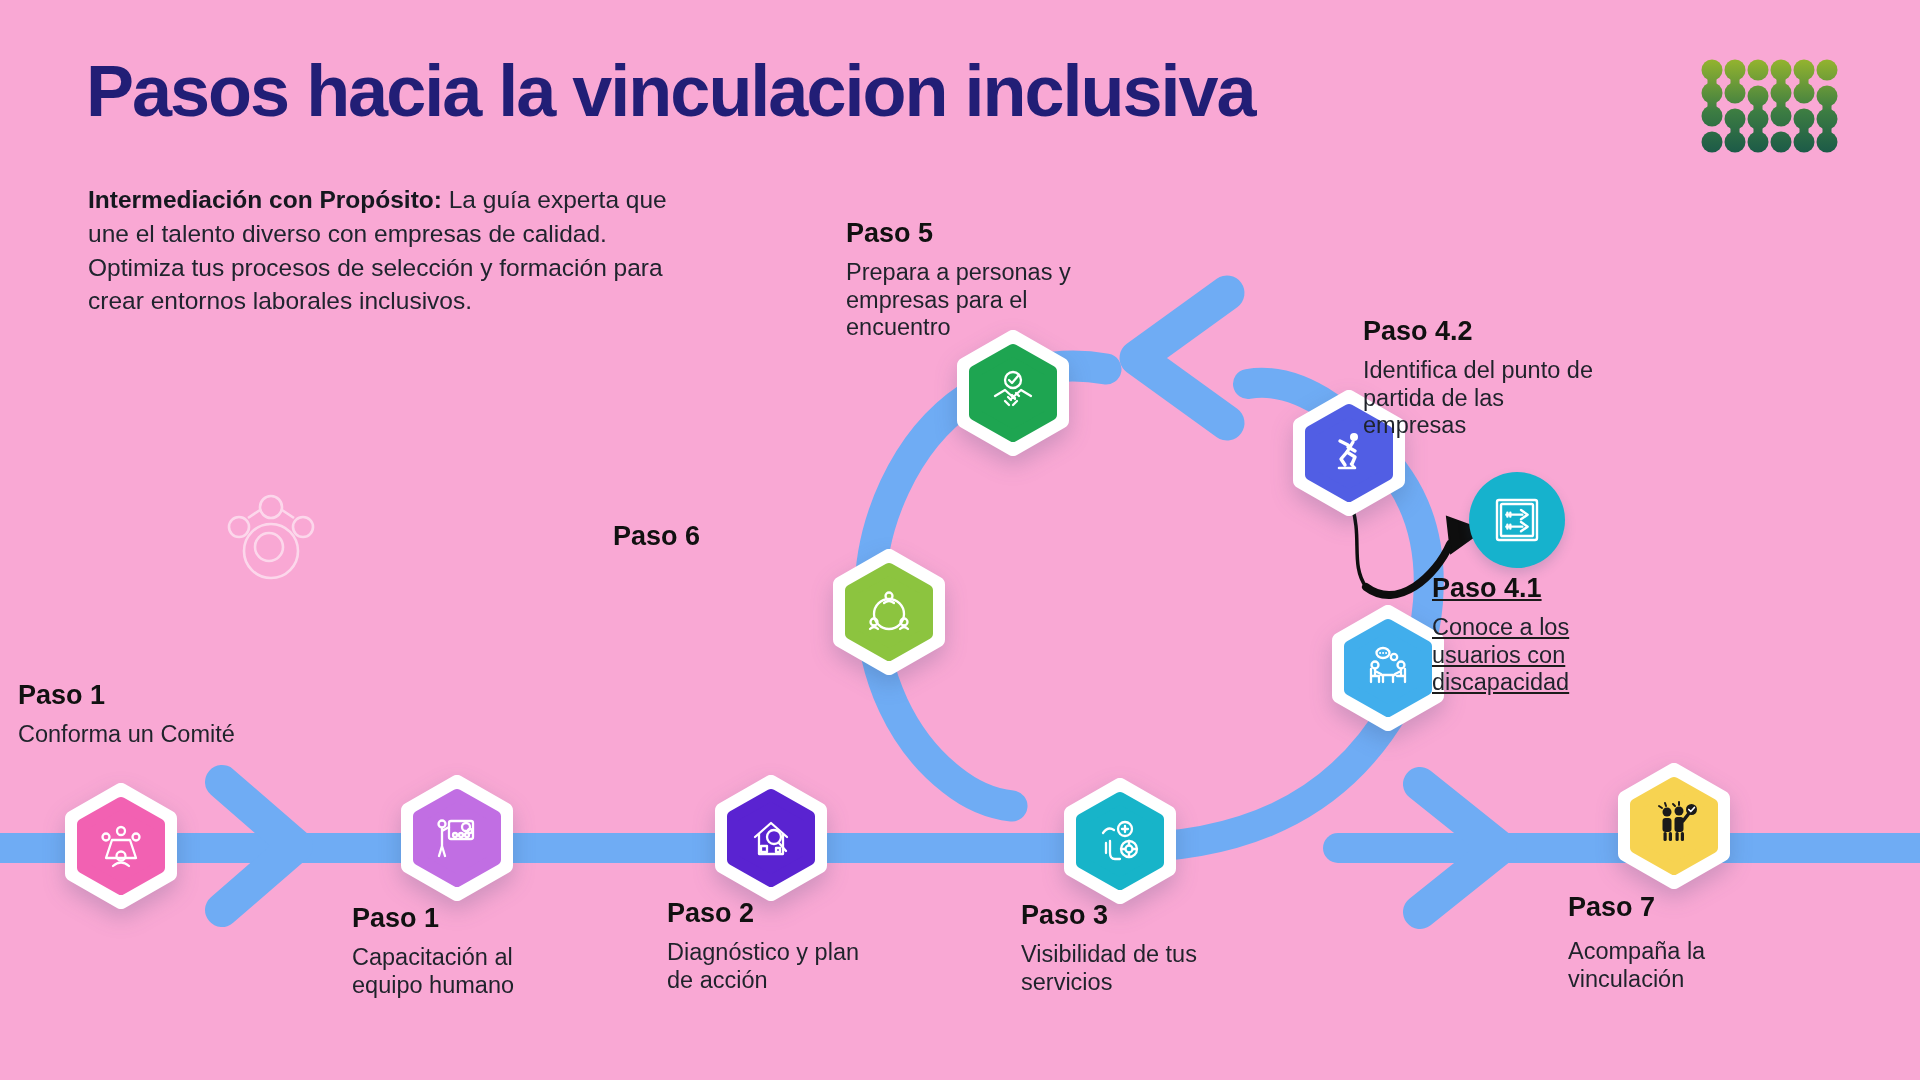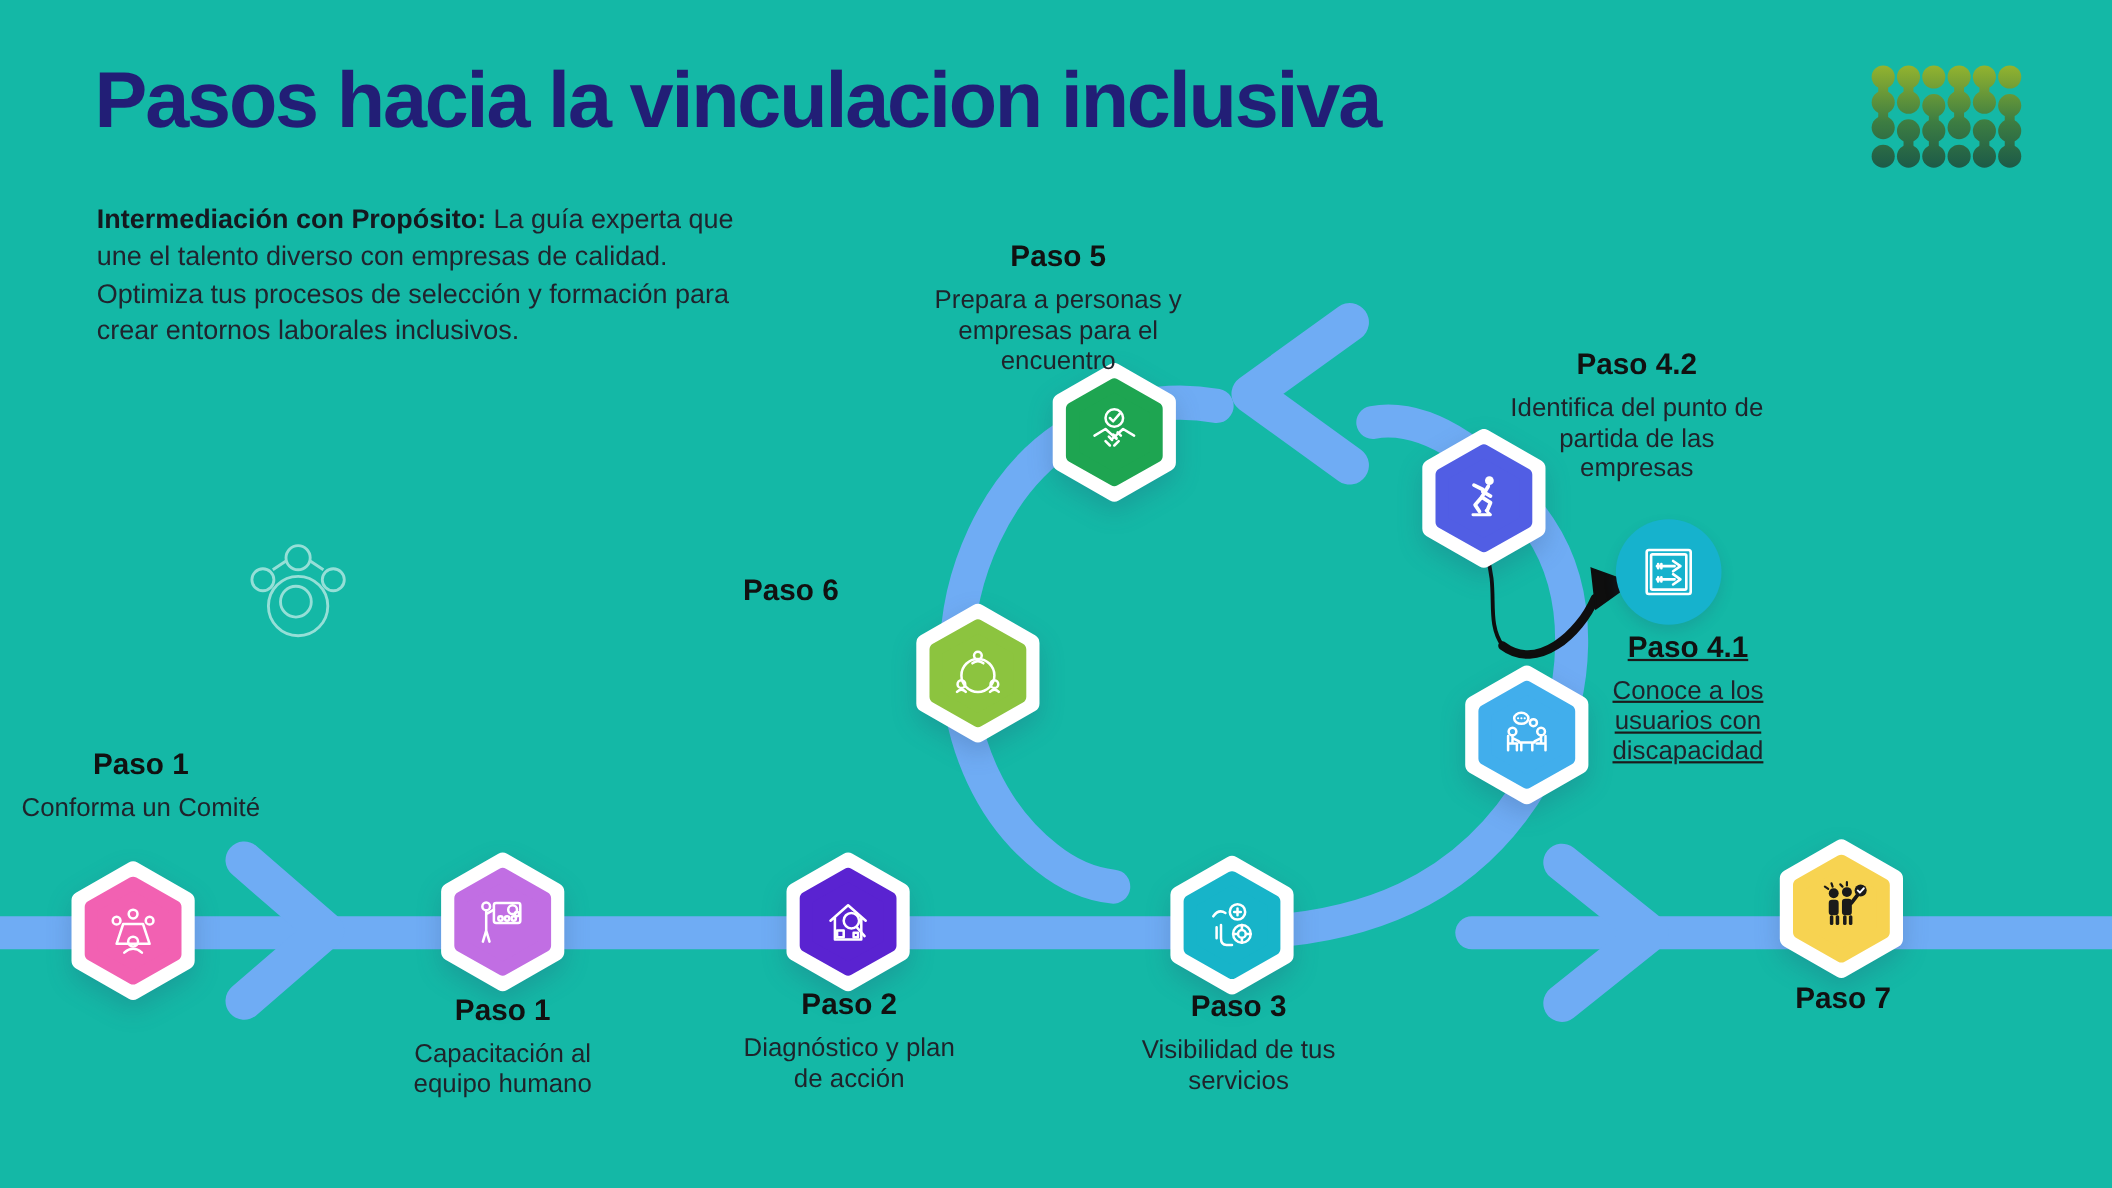--- a/index.html
+++ b/index.html
@@ -1,36 +1,36 @@
 <!DOCTYPE html>
 <html><head>
 <meta charset="utf-8">
 <style>
   html,body{margin:0;padding:0;background:#e8eaef;}
   #canvas{
     position:relative;width:1920px;height:1080px;overflow:hidden;
-    background:#14b8a6;font-family:"Liberation Sans",sans-serif;
+    background:#f9a8d4;font-family:"Liberation Sans",sans-serif;
   }
   .abs{position:absolute;}
   #page-title{
     left:86px;top:46px;width:1500px;
     font-size:72px;font-weight:bold;letter-spacing:-2px;line-height:1.25;
   }
   #intro{
     left:88px;top:183px;width:618px;
     font-size:24.5px;line-height:1.38;color:#20242e;
   }
   #intro b{font-weight:bold;color:#15181f;}
   #flow-svg{left:0;top:0;z-index:1;}
   #logo{left:1700px;top:58px;z-index:2;}
   .hex{width:116px;height:128px;z-index:2;}
   .hex svg{filter:drop-shadow(0 9px 11px rgba(45,65,105,0.22));}
   .icon-stroke{fill:none;stroke:#ffffff;stroke-width:2.3;stroke-linecap:round;stroke-linejoin:round;}
   .icon-thick{fill:none;stroke:#ffffff;stroke-width:3.4;stroke-linecap:round;stroke-linejoin:round;}
-  .step{z-index:3;text-align:center;color:#1b1b1b;}
+  .step{z-index:3;text-align:left;color:#1b1b1b;}
   .step .step-label{font-size:27px;font-weight:bold;margin-bottom:7px;color:#111;}
   .step .step-desc{font-size:23.5px;line-height:1.18;color:#1f232b;margin-top:10px;}
   .step.tight .step-label{margin-bottom:15px;}
   #detail-badge{
     left:1469px;top:472px;width:96px;height:96px;border-radius:50%;z-index:2;
     display:flex;align-items:center;justify-content:center;
     box-shadow:0 6px 12px rgba(40,80,110,0.18);
   }
   
   #hex-p0{left:63px;top:782px;}   #step-p0{left:18px;top:680px;width:220px;}
@@ -316,15 +316,16 @@
   <div id="step-p42" class="abs step">
     <div class="step-label">Paso 4.2</div>
     <div class="step-desc">Identifica del punto de partida de las empresas</div>
   </div>
   <div id="step-p41" class="abs step">
     <div class="step-label">Paso 4.1</div>
     <div class="step-desc">Conoce a los usuarios con discapacidad</div>
   </div>
   <div id="step-p7" class="abs step tight">
     <div class="step-label">Paso 7</div>
+    <div class="step-desc">Acompaña la vinculación</div>
   </div>
 
 </div>
 
 </body></html>

